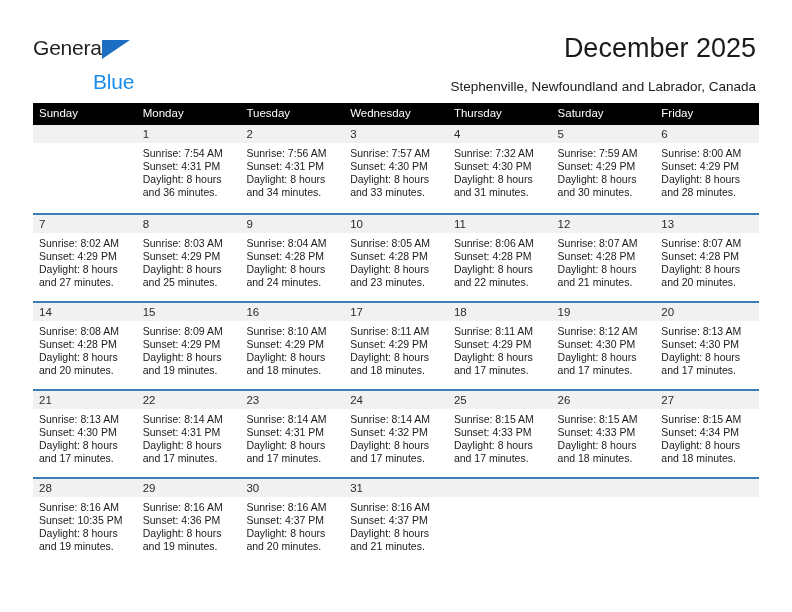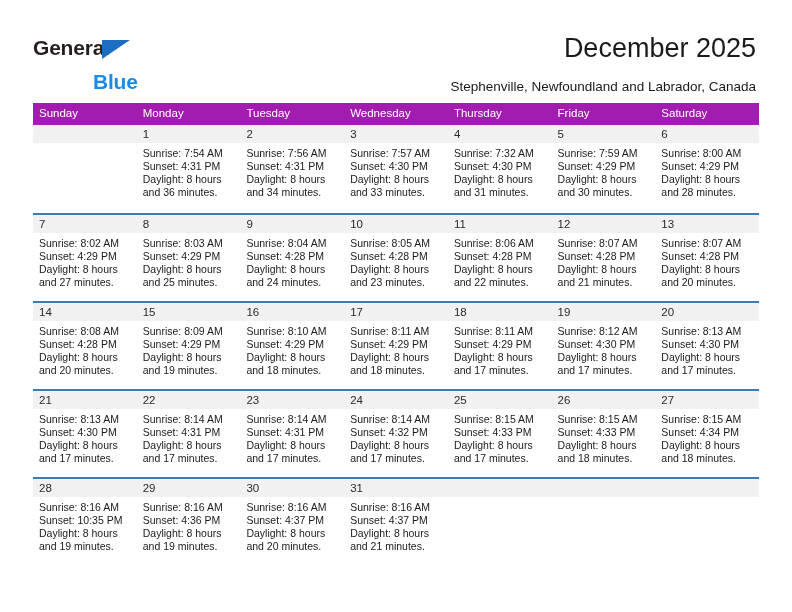--- a/index.html
+++ b/index.html
@@ -27,21 +27,20 @@
     left: 0; top: 0;
     width: 792px;
     height: 103px;
   }
   .logo {
     position: absolute;
     left: 33px;
     top: 36px;
     width: 120px;
     height: 48px;
-    font-weight: bold;
   }
   .logo-general {
     position: absolute;
     left: 0; top: 0;
     font-size: 21px;
     letter-spacing: -0.2px;
     color: #231f20;
     font-family: "Liberation Sans", sans-serif;
   }
   .logo-triangle {
@@ -82,21 +81,21 @@
 
   
   .calendar {
     position: absolute;
     left: 33px;
     top: 103px;
     width: 726px;
   }
   .dow-row {
     display: flex;
-    background: #a21caf;
+    background: #000000;
     height: 22px;
   }
   .dow {
     flex: 1 1 0;
     font-size: 11.5px;
     color: #ffffff;
     padding: 4px 0 0 6px;
     box-sizing: border-box;
     white-space: nowrap;
   }
@@ -149,22 +148,22 @@
     <div class="subtitle">Stephenville, Newfoundland and Labrador, Canada</div>
   </div>
 
   <div class="calendar">
     <div class="dow-row">
       <div class="dow">Sunday</div>
       <div class="dow">Monday</div>
       <div class="dow">Tuesday</div>
       <div class="dow">Wednesday</div>
       <div class="dow">Thursday</div>
+      <div class="dow">Saturday</div>
       <div class="dow">Friday</div>
-      <div class="dow">Saturday</div>
     </div>
 
     <div class="week first">
       <div class="cell empty">
         <div class="cell-num"></div>
         <div class="cell-body">
           <div></div>
           <div></div>
           <div></div>
           <div></div>

